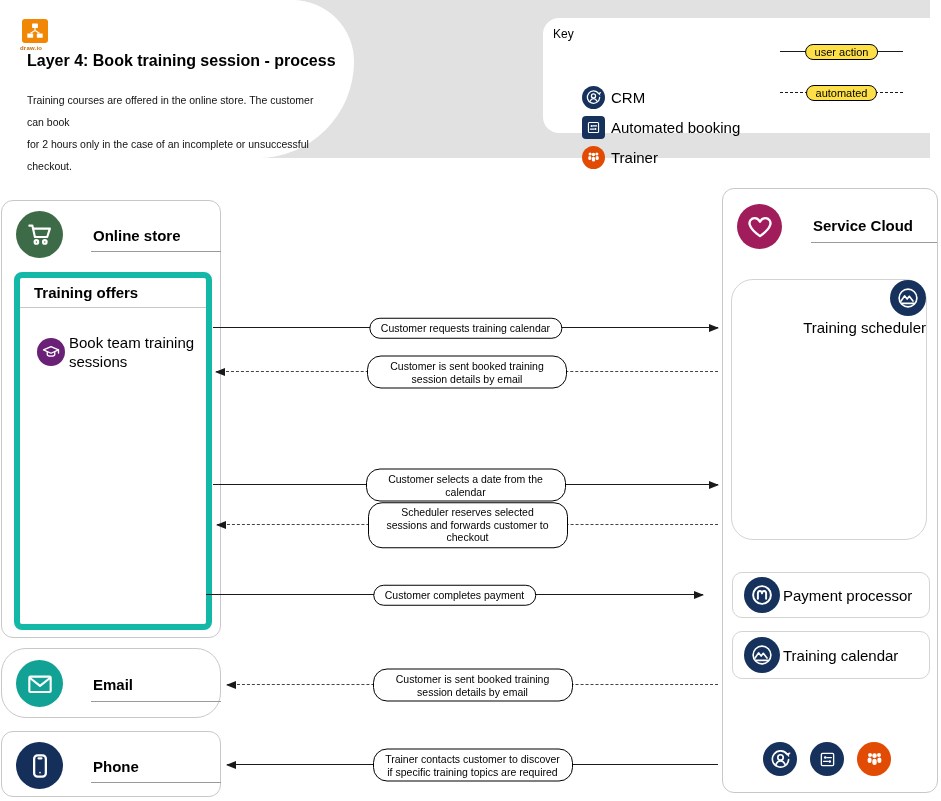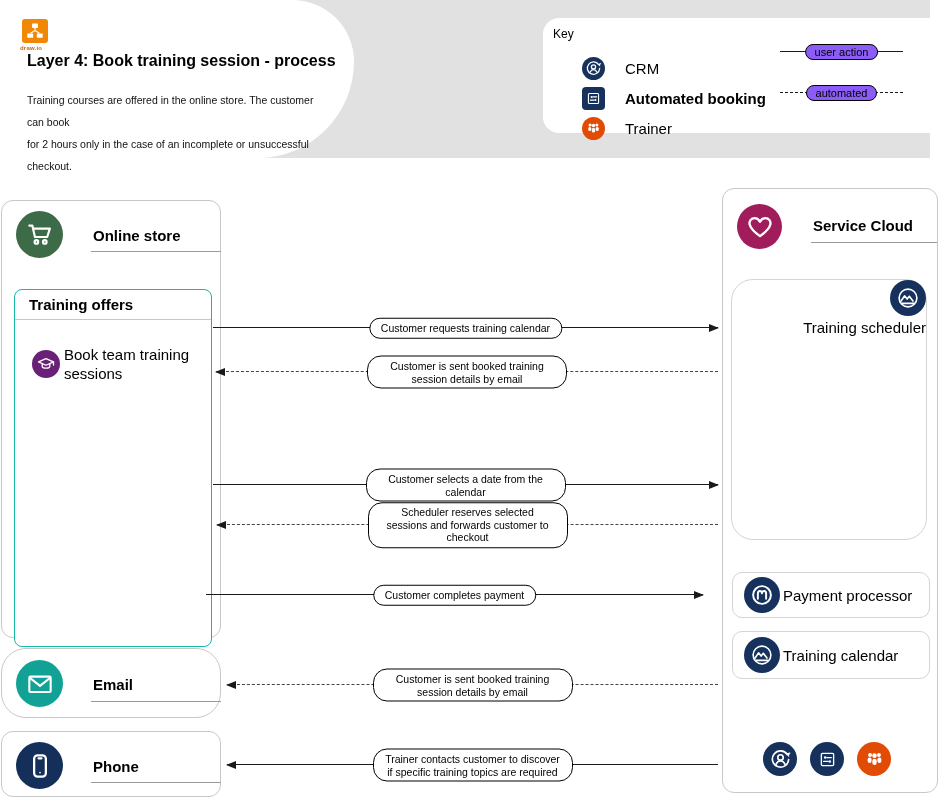--- a/index.html
+++ b/index.html
@@ -11,47 +11,47 @@
   .header-blob { position:absolute; left:0; top:0; width:354px; height:158px; background:#fff;
                  border-radius:0 70px 110px 0; }
   .drawio-logo { position:absolute; left:22px; top:19px; width:26px; height:24px; background:#f08705;
                  border-radius:3px; display:flex; align-items:center; justify-content:center; }
   .brand-text { position:absolute; left:20px; top:45px; font-size:6px; font-weight:bold; color:#c06c10; letter-spacing:.2px; }
   .header-title { position:absolute; left:27px; top:52px; width:310px; font-size:16px; font-weight:bold; color:#000; }
   .header-desc { position:absolute; left:27px; top:89px; width:300px; font-size:10.5px; color:#111; line-height:22px; }
 
   .key-box { position:absolute; left:543px; top:18px; width:415px; height:115px; background:#fff; border-radius:16px; }
   .key-label { position:absolute; left:10px; top:9px; font-size:12px; color:#000; }
-  .key-row { position:absolute; left:39px; display:flex; align-items:center; gap:20px; height:23px; }
+  .key-row { position:absolute; left:39px; display:flex; align-items:center; gap:6px; height:23px;margin-top:29px; }
   .key-row .klabel { font-size:15px; color:#000; }
   .key-linerow { position:absolute; left:237px; width:123px; height:17px; }
   .key-line { position:absolute; left:0; right:0; top:8px; border-top:1px solid #1a1a1a; }
   .key-line.dashed { border-top:1px dashed #1a1a1a; }
   .key-pill { position:absolute; left:50%; top:50%; transform:translate(-50%,-50%);
-              background:#8b5cf6; border:1px solid #000; border-radius:10px; font-size:11px;
+              background:#fde047; border:1px solid #000; border-radius:10px; font-size:11px;
               padding:1px 9px; white-space:nowrap; }
 
   
   .circ { border-radius:50%; display:flex; align-items:center; justify-content:center; flex:none; }
   .sq   { border-radius:4px; display:flex; align-items:center; justify-content:center; flex:none; }
   .bg-navy   { background:#16325c; }
   .bg-orange { background:#e14b04; }
   .bg-green  { background:#3e6b47; }
   .bg-purple { background:#6a2077; }
   .bg-magenta{ background:#a01c5a; }
   .bg-teal   { background:#12a295; }
   .bg-pnavy  { background:#14305a; }
 
   
   .card { position:absolute; background:#fff; border:1px solid #c8c8c8; border-radius:12px; }
   .lane-title { position:absolute; font-size:15px; font-weight:bold; color:#000; }
   .lane-rule { position:absolute; height:1px; background:#9a9a9a; }
 
-  .offers-box { position:absolute; left:12px; top:88px; width:198px; height:358px; background:#fff;
-                border:1px solid #14b8a6; border-radius:8px; }
+  .offers-box { position:absolute; left:12px; top:71px; width:198px; height:358px; background:#fff;
+                border:6px solid #14b8a6; border-radius:8px; }
   .offers-head { height:30px; border-bottom:1px solid #c8c8c8; display:flex; align-items:center; padding-left:14px;
                  font-size:15px; font-weight:bold; color:#000; }
   .offer-item { position:absolute; left:17px; top:55px; display:flex; align-items:center; gap:4px; }
   .offer-item .olabel { font-size:15px; color:#000; line-height:19px; width:128px; }
 
   .sc-inner { position:absolute; background:#fff; border:1px solid #d4d4d4; }
   .sc-item { display:flex; align-items:center; gap:3px; height:100%; padding-left:11px; }
   .sc-item .slabel { font-size:15px; color:#000; }
   .sc-actors { position:absolute; left:40px; top:553px; display:flex; gap:13px; }
 
@@ -157,21 +157,21 @@
     <div class="key-label">Key</div>
 
     <div class="key-row" style="top:39px;">
       <span class="circ bg-navy" style="width:23px;height:23px;">
         <svg width="19" height="19" viewBox="0 0 24 24">
             <use href="#sym-crm"></use>
           </svg>
         </span>
       <span class="klabel">CRM</span>
     </div>
-    <div class="key-row" style="top:69px;font-weight:bold;">
+    <div class="key-row" style="top:69px;">
       <span class="sq bg-navy" style="width:23px;height:23px;">
         <svg width="19" height="19" viewBox="0 0 24 24">
             <use href="#sym-booking"></use>
           </svg>
         </span>
       <span class="klabel">Automated booking</span>
     </div>
     <div class="key-row" style="top:99px;">
       <span class="circ bg-orange" style="width:23px;height:23px;">
         <svg width="19" height="19" viewBox="0 0 24 24">

